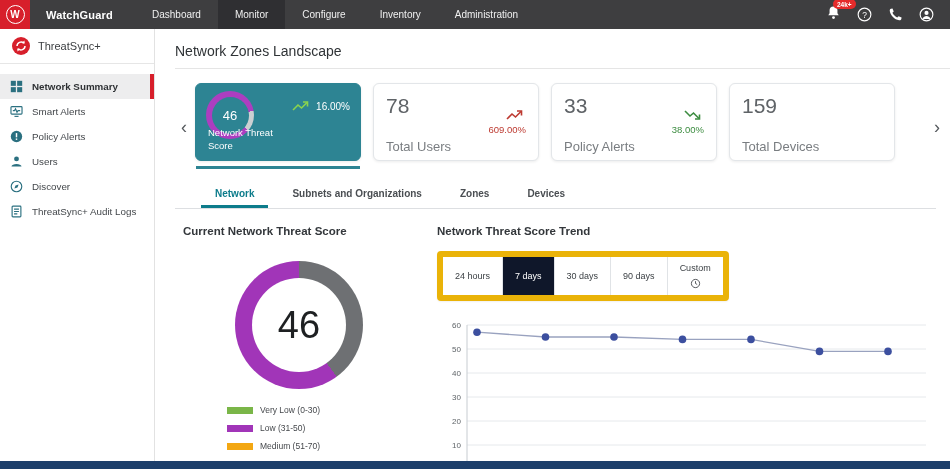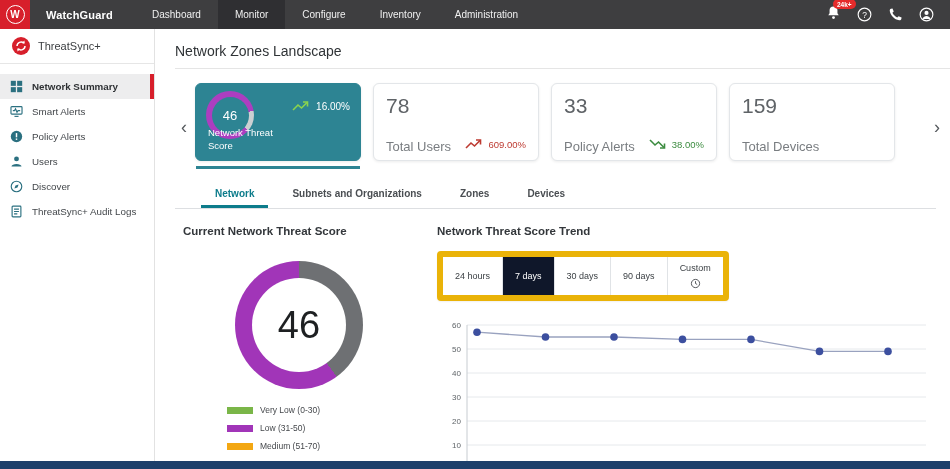--- a/index.html
+++ b/index.html
@@ -79,21 +79,21 @@
   .cards { display: flex; gap: 12px; overflow: hidden; flex: 1; padding: 2px 0 11px 2px; }
   .card {
     position: relative; flex: 0 0 166px; height: 78px; background: #fff;
     border: 1px solid #e3e6e9; border-radius: 6px; box-shadow: 0 1px 3px rgba(0,0,0,.08);
     padding: 10px 12px; display: flex; justify-content: space-between; cursor: pointer;
   }
   .card-left { display: flex; flex-direction: column; }
   .card-value { font-size: 21px; color: #5f6367; line-height: 1.1; }
   .card-label { font-size: 13px; color: #797d81; margin-top: 22px; }
   .card-trend {
-    display: flex; align-items: flex-end; justify-content: center;
+    display: flex; flex-direction: column; align-items: flex-end; justify-content: center;
     gap: 3px; font-size: 9.5px;
   }
   .card-trend .icn svg { width: 20px; height: 12px; }
   .card-trend.red { color: #bd3a31; }
   .card-trend.green { color: #3c8c40; }
   .card.selected { background: #2d8493; border-color: #2d8493; display: block; }
   .card.selected::after {
     content: ""; position: absolute; left: 0; right: 0; bottom: -9px; height: 3px; background: #2d8493;
   }
   .mini-gauge {

